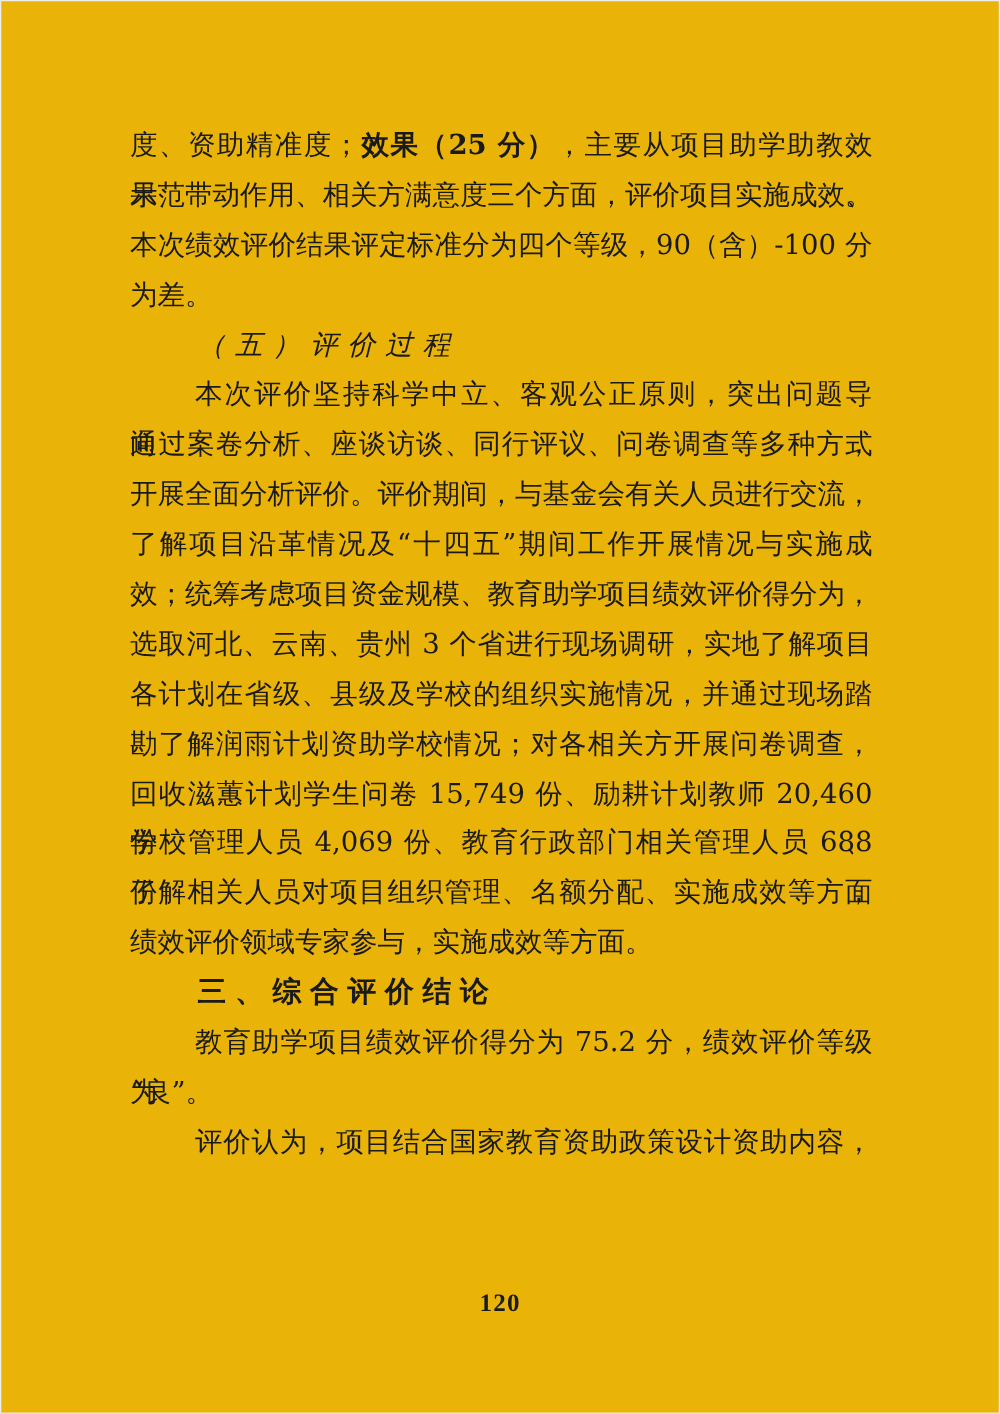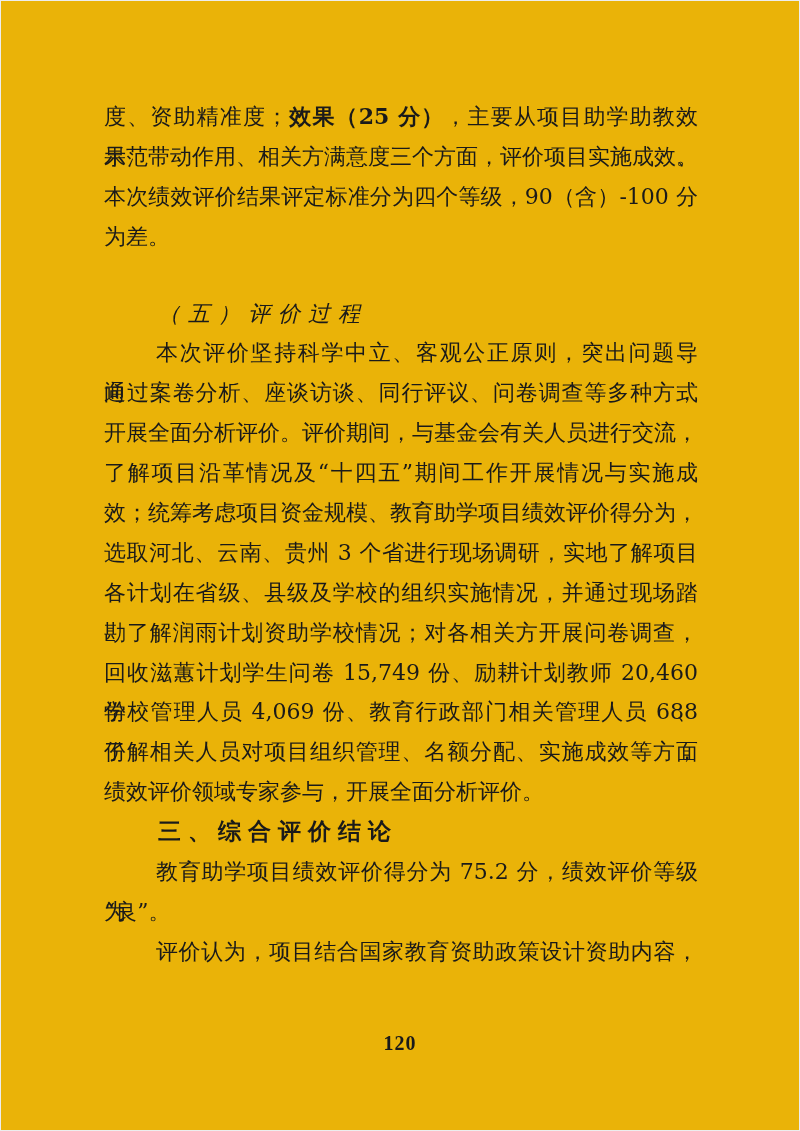--- a/index.html
+++ b/index.html
@@ -30,21 +30,20 @@
   }
   .last {
     text-align: left;
     text-align-last: left;
   }
   .indent { text-indent: 52px; }
   .kaiti {
     font-style: italic;
     letter-spacing: 8px;
     text-indent: 54px;
-    margin-top: 37px;
   }
   .heading {
     font-family: "DejaVu Sans", "Liberation Sans", sans-serif;
     font-weight: 700;
     font-size: 23px;
     letter-spacing: 7px;
     text-indent: 54px;
     font-style: normal;
   }
   .b { font-weight: 700; }
@@ -79,21 +78,21 @@
     <div class="line">通过案卷分析、座谈访谈、同行评议、问卷调查等多种方式</div>
     <div class="line">开展全面分析评价。评价期间，与基金会有关人员进行交流，</div>
     <div class="line">了解项目沿革情况及“十四五”期间工作开展情况与实施成</div>
     <div class="line">效；统筹考虑项目资金规模、教育助学项目绩效评价得分为，</div>
     <div class="line">选取河北、云南、贵州 3 个省进行现场调研，实地了解项目</div>
     <div class="line">各计划在省级、县级及学校的组织实施情况，并通过现场踏</div>
     <div class="line">勘了解润雨计划资助学校情况；对各相关方开展问卷调查，</div>
     <div class="line">回收滋蕙计划学生问卷 15,749 份、励耕计划教师 20,460 份、</div>
     <div class="line">学校管理人员 4,069 份、教育行政部门相关管理人员 688 份，</div>
     <div class="line">了解相关人员对项目组织管理、名额分配、实施成效等方面</div>
-    <div class="line last">绩效评价领域专家参与，开展全面分析评价。</div>
+    <div class="line last">绩效评价领域专家参与，实施成效等方面。</div>
 
     <div class="line last heading">三、综合评价结论</div>
 
     <div class="line indent">教育助学项目绩效评价得分为 75.2 分，绩效评价等级为</div>
     <div class="line last">“良”。</div>
     <div class="line indent">评价认为，项目结合国家教育资助政策设计资助内容，</div>
 
   </div>
 
   <div class="page-number">120</div>

